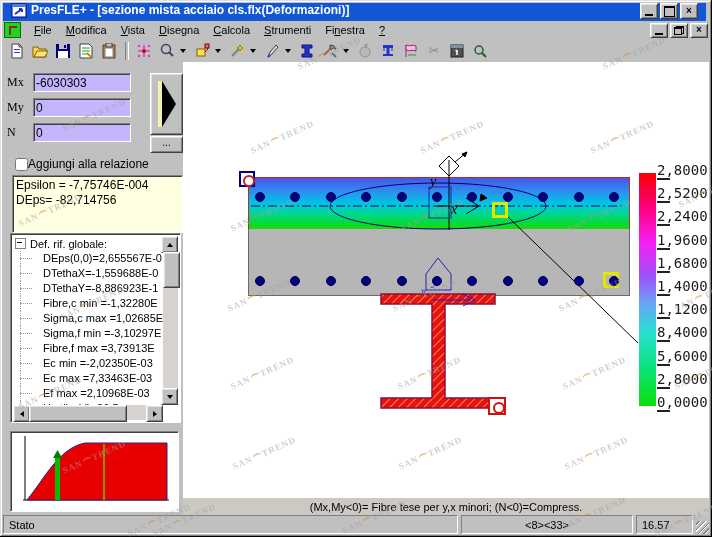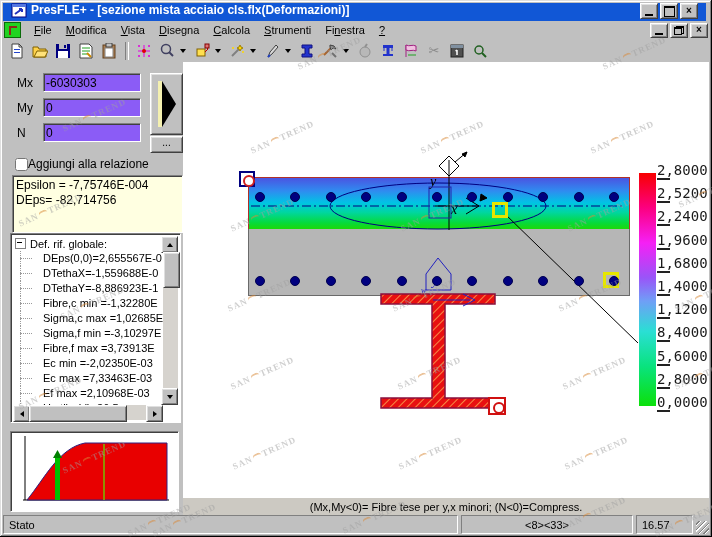--- a/index.html
+++ b/index.html
@@ -30,22 +30,22 @@
   .menubtns{margin-left:auto;display:flex;gap:2px;margin-right:1px;}
   
   .toolbar{position:absolute;left:3px;top:39px;right:3px;height:23px;display:flex;align-items:center;padding-left:3px;}
   .tbtn{width:22px;height:20px;display:flex;align-items:center;justify-content:center;margin-right:1px;}
   .tsep{width:2px;height:18px;margin:0 4px;border-left:1px solid #808080;border-right:1px solid #fff;}
   .dd{width:0;height:0;border-left:3px solid transparent;border-right:3px solid transparent;border-top:4px solid #000;margin:0 5px 0 1px;}
   .cutglyph{font-size:13px;color:#8a8a8a;}
   
   .leftpanel{position:absolute;left:3px;top:62px;width:180px;bottom:22px;background:#c0c0c0;}
   .fieldrow{position:absolute;left:0;height:19px;display:flex;align-items:center;}
-  .fieldrow label{width:26px;text-align:left;padding-left:14px;font-size:12px;}
-  .win-input{width:92px;height:17px;background:#8b5cf6;border:1px solid;border-color:#808080 #fff #fff #808080;
+  .fieldrow label{width:26px;text-align:left;padding-left:4px;font-size:12px;font-family:Liberation Serif, serif;}
+  .win-input{width:92px;height:17px;background:#c4b5fd;border:1px solid;border-color:#808080 #fff #fff #808080;
              box-shadow:inset 1px 1px 0 #404040;font-family:"Liberation Sans",sans-serif;font-size:12px;padding:0 2px;}
   .bigarrow{position:absolute;left:147px;top:11px;width:31px;height:60px;background:#c0c0c0;
             border:1px solid;border-color:#fff #404040 #404040 #fff;box-shadow:inset 1px 1px 0 #dfdfdf,inset -1px -1px 0 #808080;
             display:flex;align-items:center;justify-content:center;}
   .morebtn{position:absolute;left:147px;top:74px;width:31px;height:15px;background:#c0c0c0;
            border:1px solid;border-color:#fff #404040 #404040 #fff;box-shadow:inset 1px 1px 0 #dfdfdf,inset -1px -1px 0 #808080;
            font-size:10px;text-align:center;line-height:11px;}
   .checkrow{position:absolute;left:12px;top:95px;display:flex;align-items:center;}
   .checkrow input{width:13px;height:13px;margin:0;}
   .checkrow span{font-size:12px;}

